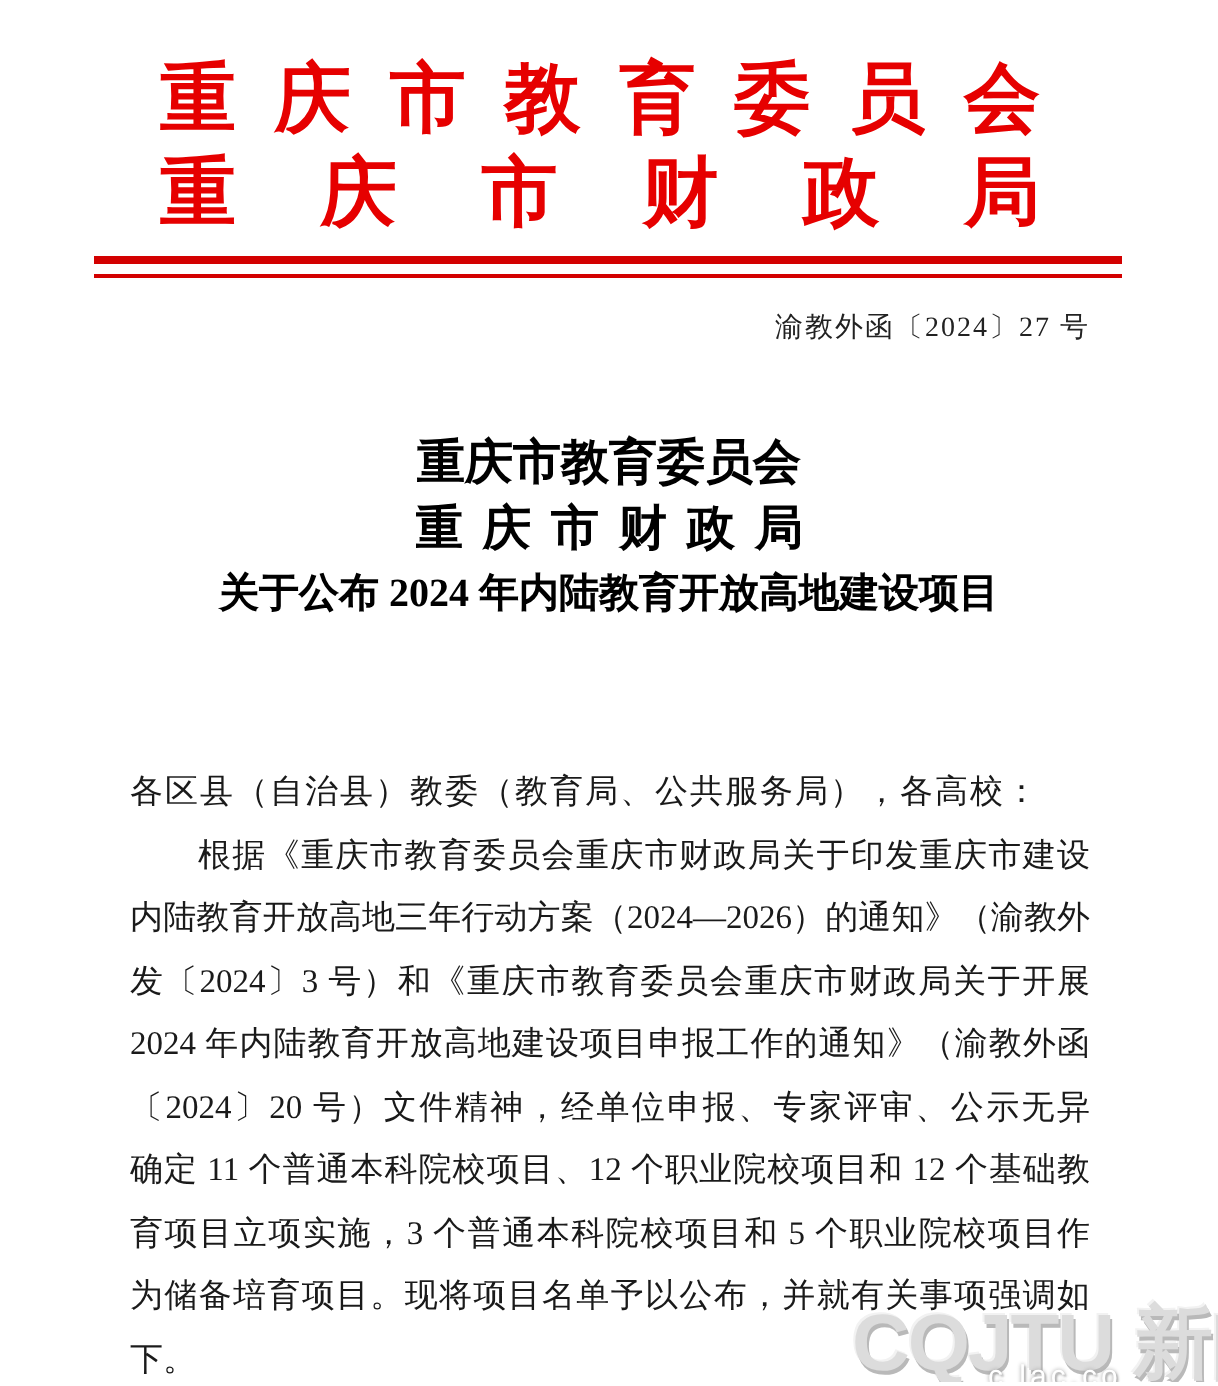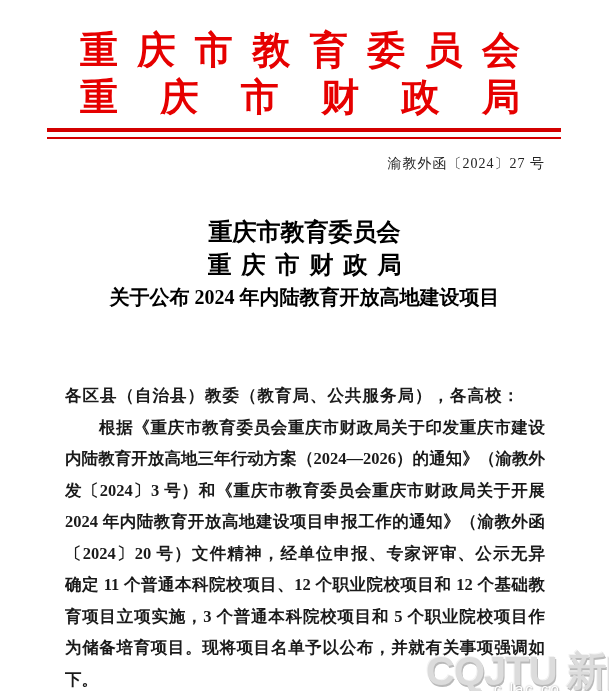--- a/index.html
+++ b/index.html
@@ -95,29 +95,27 @@
     width: 480px;
     font-size: 16.5px;
     line-height: 31.5px;
     color: #1a1a1a;
   }
   .salutation {
     margin: 0;
     height: 31.5px;
     letter-spacing: 1px;
     overflow: hidden;
-    font-weight: bold;
   }
   .pline {
     height: 31.5px;
     text-align: justify;
     text-align-last: justify;
     text-justify: inter-character;
     overflow: hidden;
-    font-weight: bold;
   }
   .para .pline:first-child { text-indent: 34px; }
   .para .pline:last-child { text-align-last: left; }
 
   
   .watermark {
     position: absolute;
     left: 426px;
     top: 644px;
     width: 220px;

